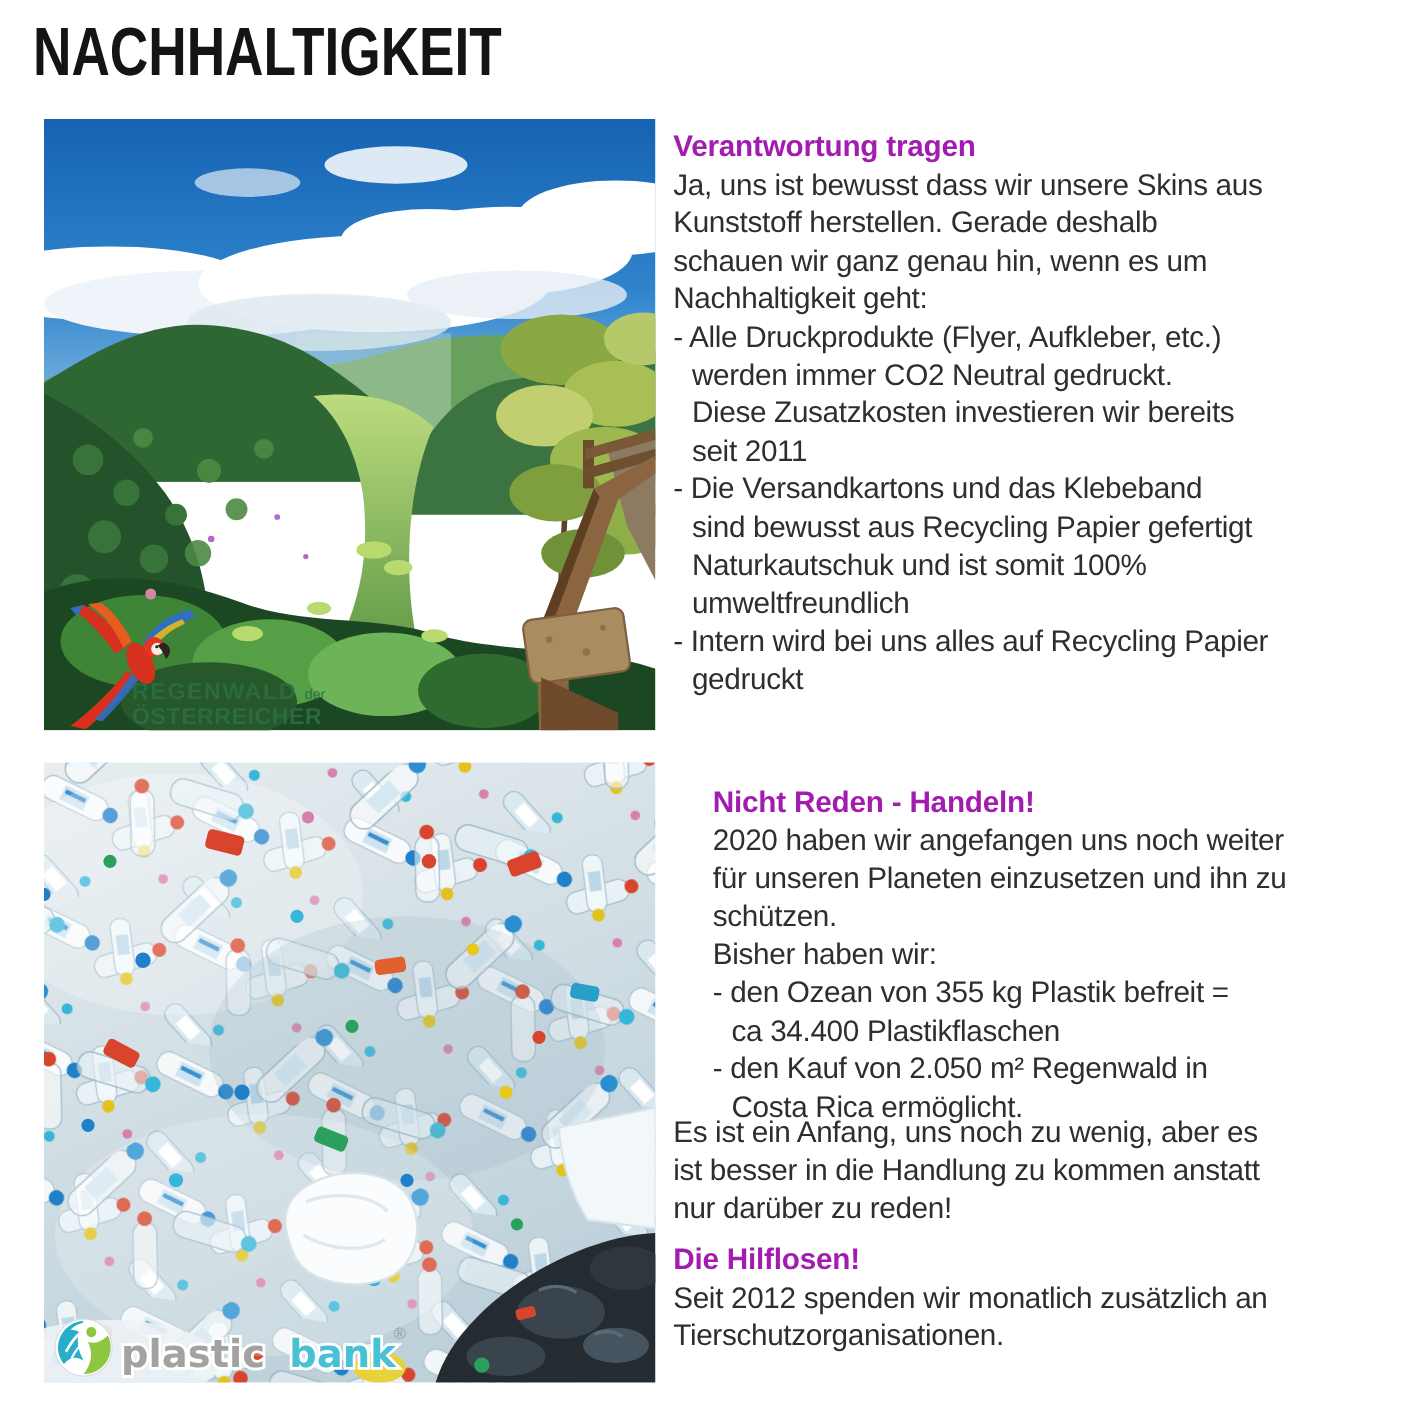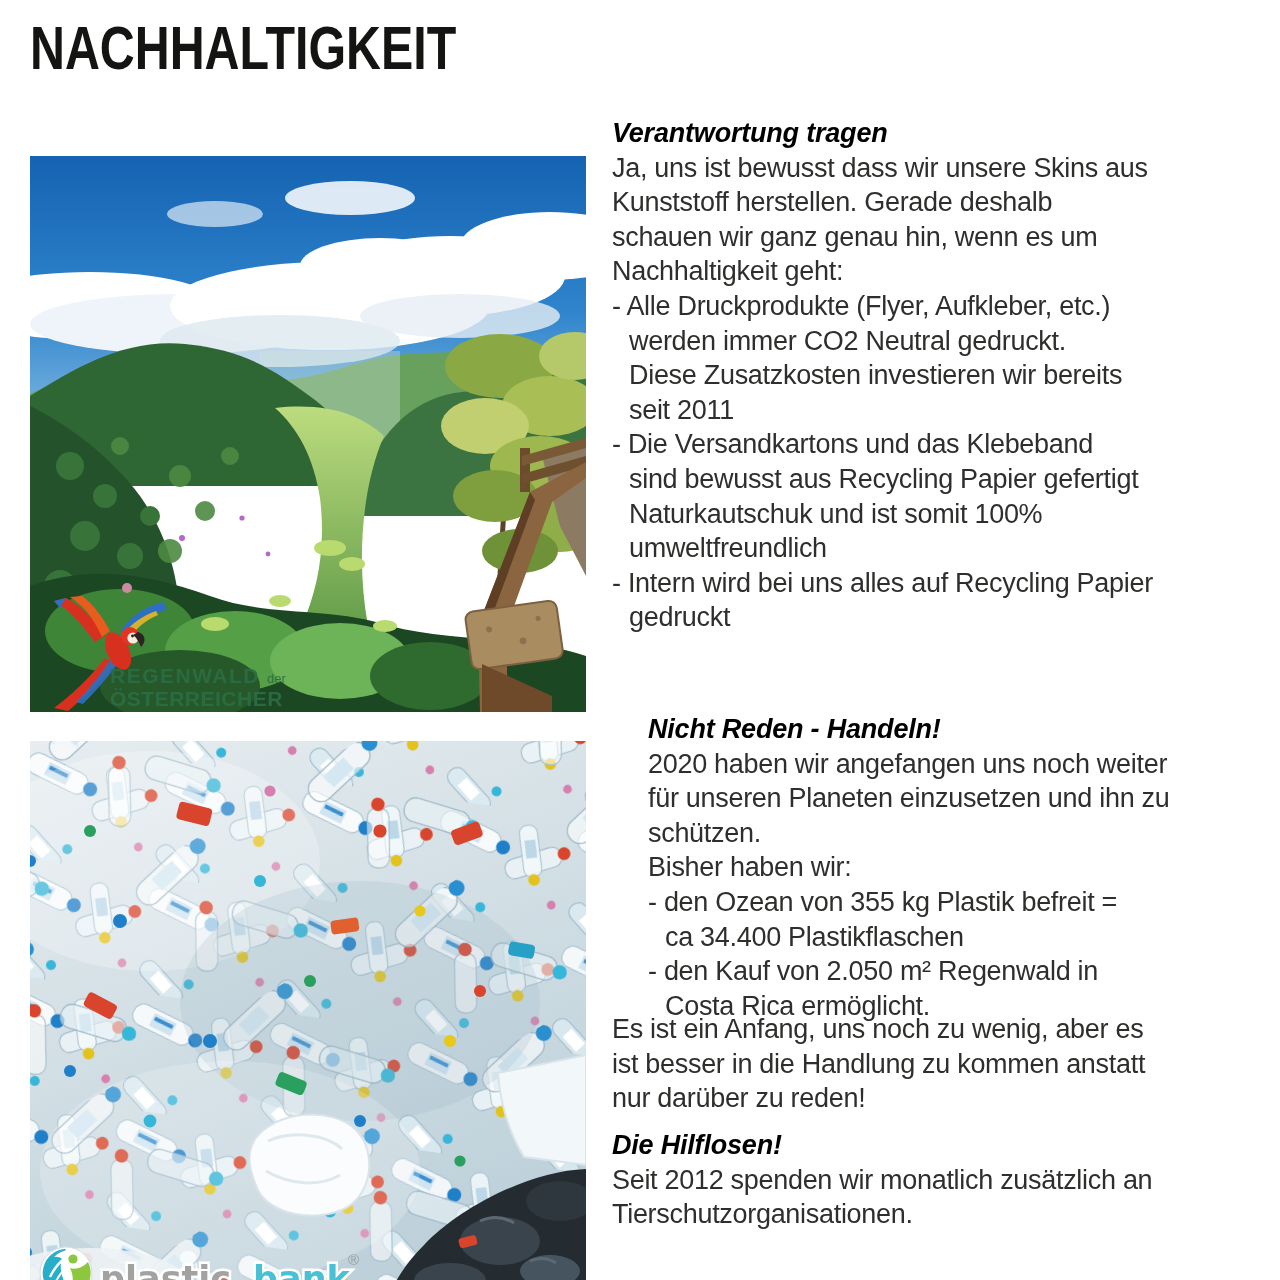--- a/index.html
+++ b/index.html
@@ -6,29 +6,29 @@
   body{
     width:1280px;height:1280px;position:relative;overflow:hidden;
     font-family:"Liberation Sans",sans-serif;color:#2b2b29;
   }
   .page-title{
     position:absolute;left:30px;top:16px;margin:0;
     font-size:62px;line-height:64px;font-weight:800;color:#141412;
     letter-spacing:0px;white-space:nowrap;
     transform:scaleX(.78);transform-origin:0 0;
   }
-  .img-box{position:absolute;left:30px;overflow:hidden;margin-top:48px;}
+  .img-box{position:absolute;left:40px;overflow:hidden;}
   #img-rainforest{top:108px;width:556px;height:556px;}
   #img-plastic{top:693px;width:556px;height:564px;}
   .img-box svg{display:block;}
   .sec{
     position:absolute;left:612px;width:668px;
     font-size:27px;line-height:34.6px;letter-spacing:-0.3px;color:#2e2e2c;
   }
-  .sec .h{font-weight:700;color:#000000;letter-spacing:-0.2px;font-style:italic;}
+  .sec .h{font-weight:700;color:#a21caf;letter-spacing:-0.2px;}
   .line{white-space:nowrap;}
   .line.ind{padding-left:17px;}
   #sec1{top:116px;}
   #sec2{top:712px;margin-left:36px;}
   #sec3{top:1012px;}
   #sec4{top:1128px;}
 </style>
 </head>
 <body>
 

